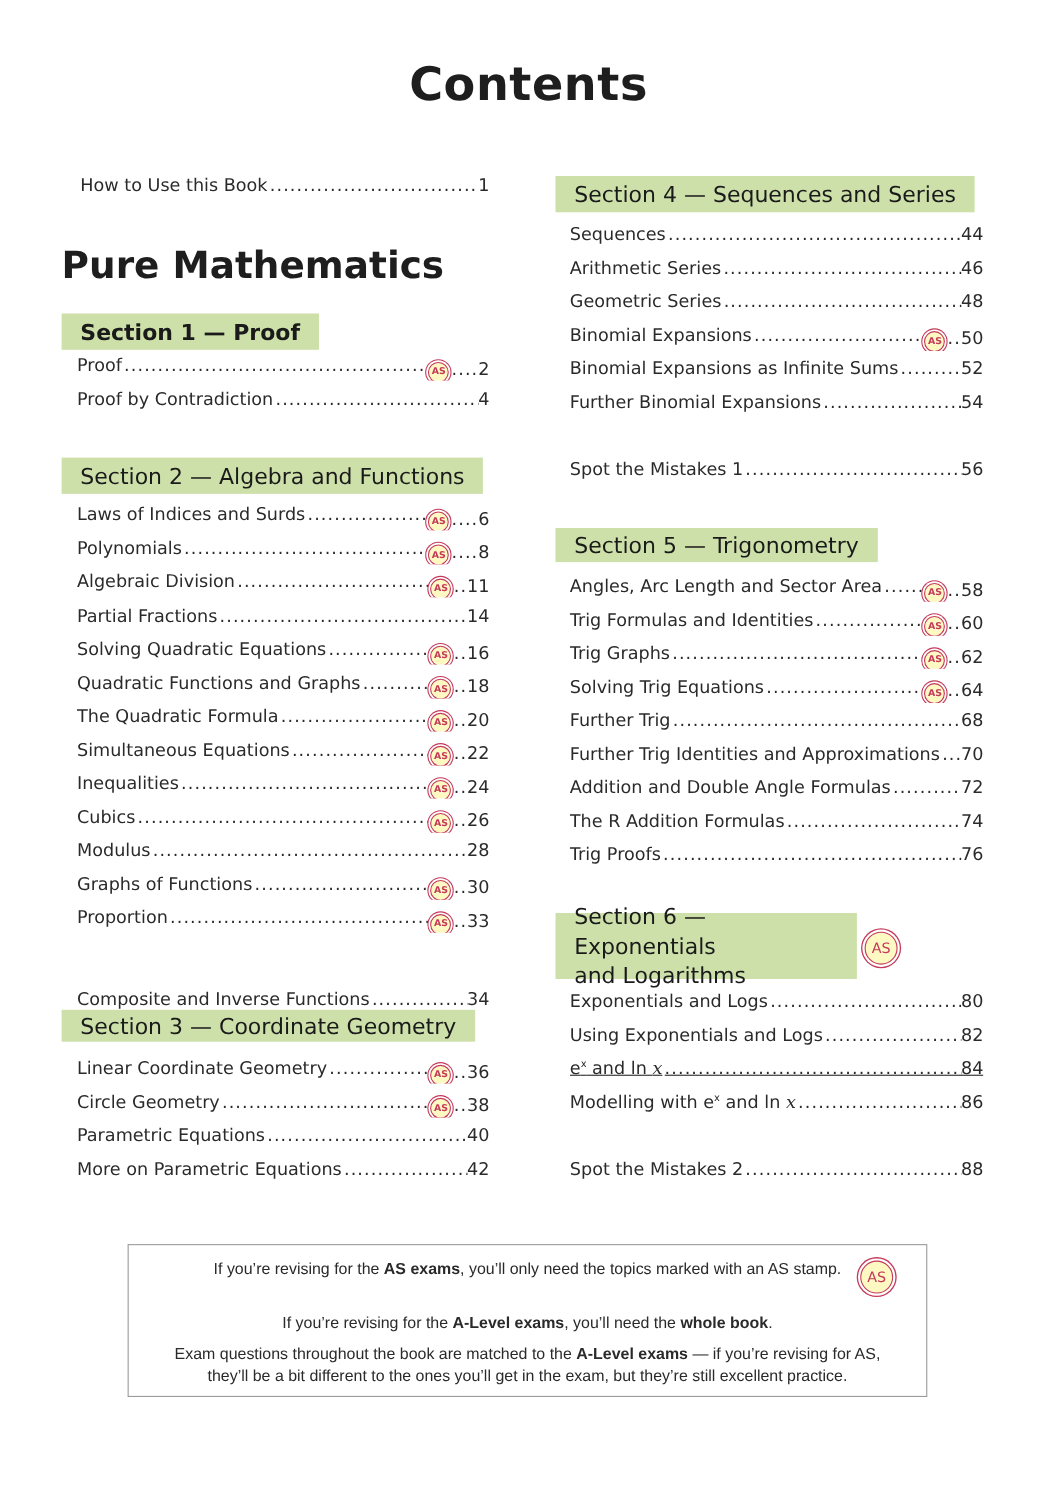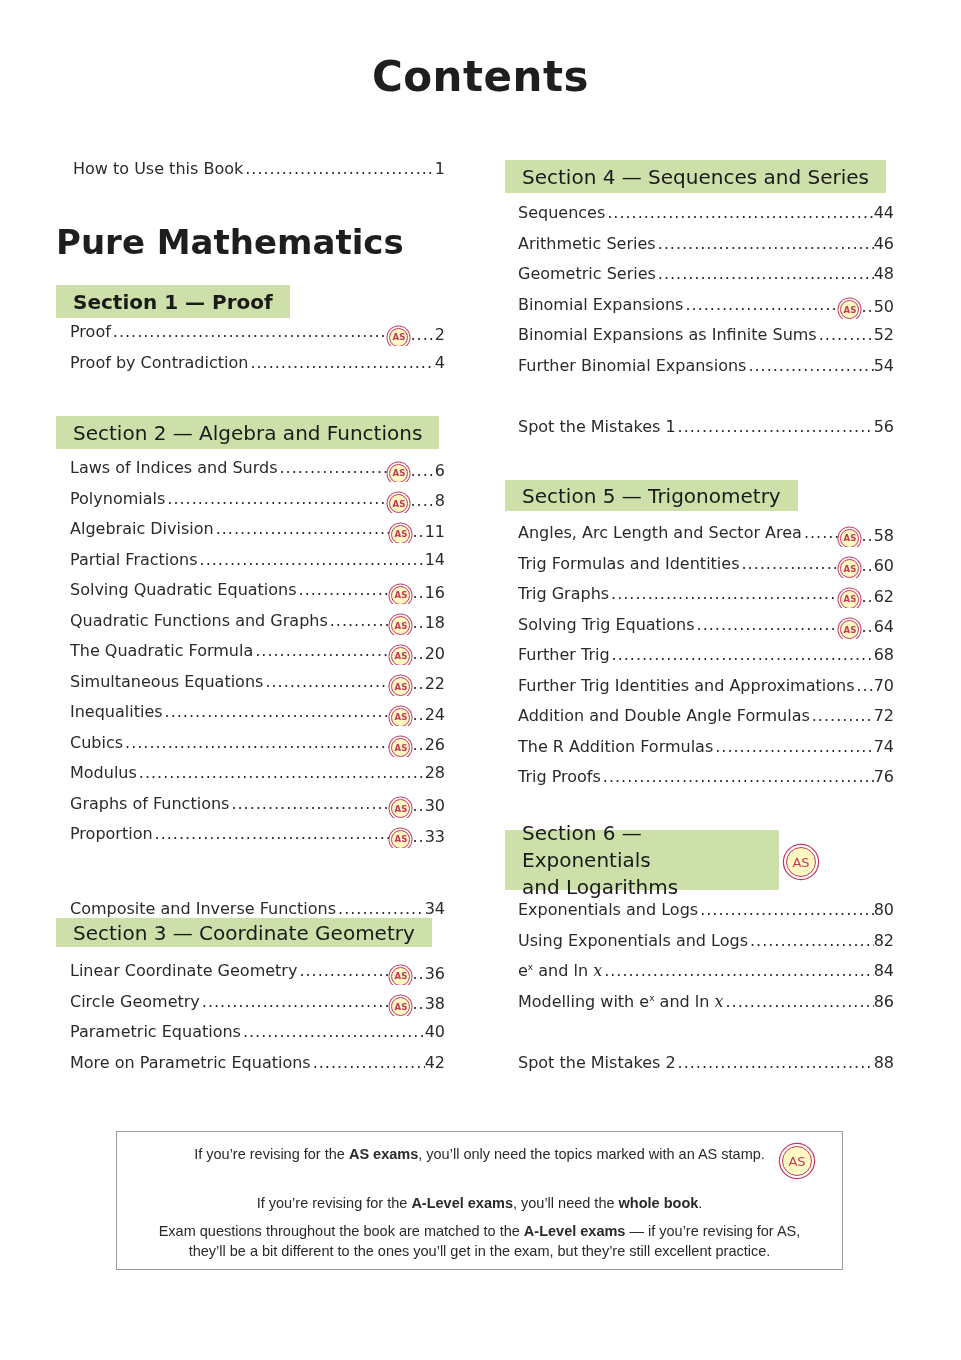--- a/index.html
+++ b/index.html
@@ -405,21 +405,21 @@
         <span class="page">80</span>
       </span>
     </div>
     <div class="toc-line" style="left: 518px; top: 930.5px; width: 376px;">
       <span class="lbl">Using Exponentials and Logs</span>
       <span class="dots"></span>
       <span class="tail">
         <span class="page">82</span>
       </span>
     </div>
-    <div class="toc-line" style="left: 518px; top: 961px; width: 376px;">
+    <div class="toc-line" style="left: 518px; top: 961px; width: 376px; text-decoration: underline;">
       <span class="lbl"><span>e</span><sup>x</sup><span> and ln </span><i style="font-family: &quot;DejaVu Serif&quot;, serif;">x</i></span>
       <span class="dots"></span>
       <span class="tail">
         <span class="page">84</span>
       </span>
     </div>
     <div class="toc-line" style="left: 518px; top: 991.5px; width: 376px; text-align: right;">
       <span class="lbl"><span>Modelling with e</span><sup>x</sup><span> and ln </span><i style="font-family: &quot;DejaVu Serif&quot;, serif;">x</i></span>
       <span class="dots"></span>
       <span class="tail">

